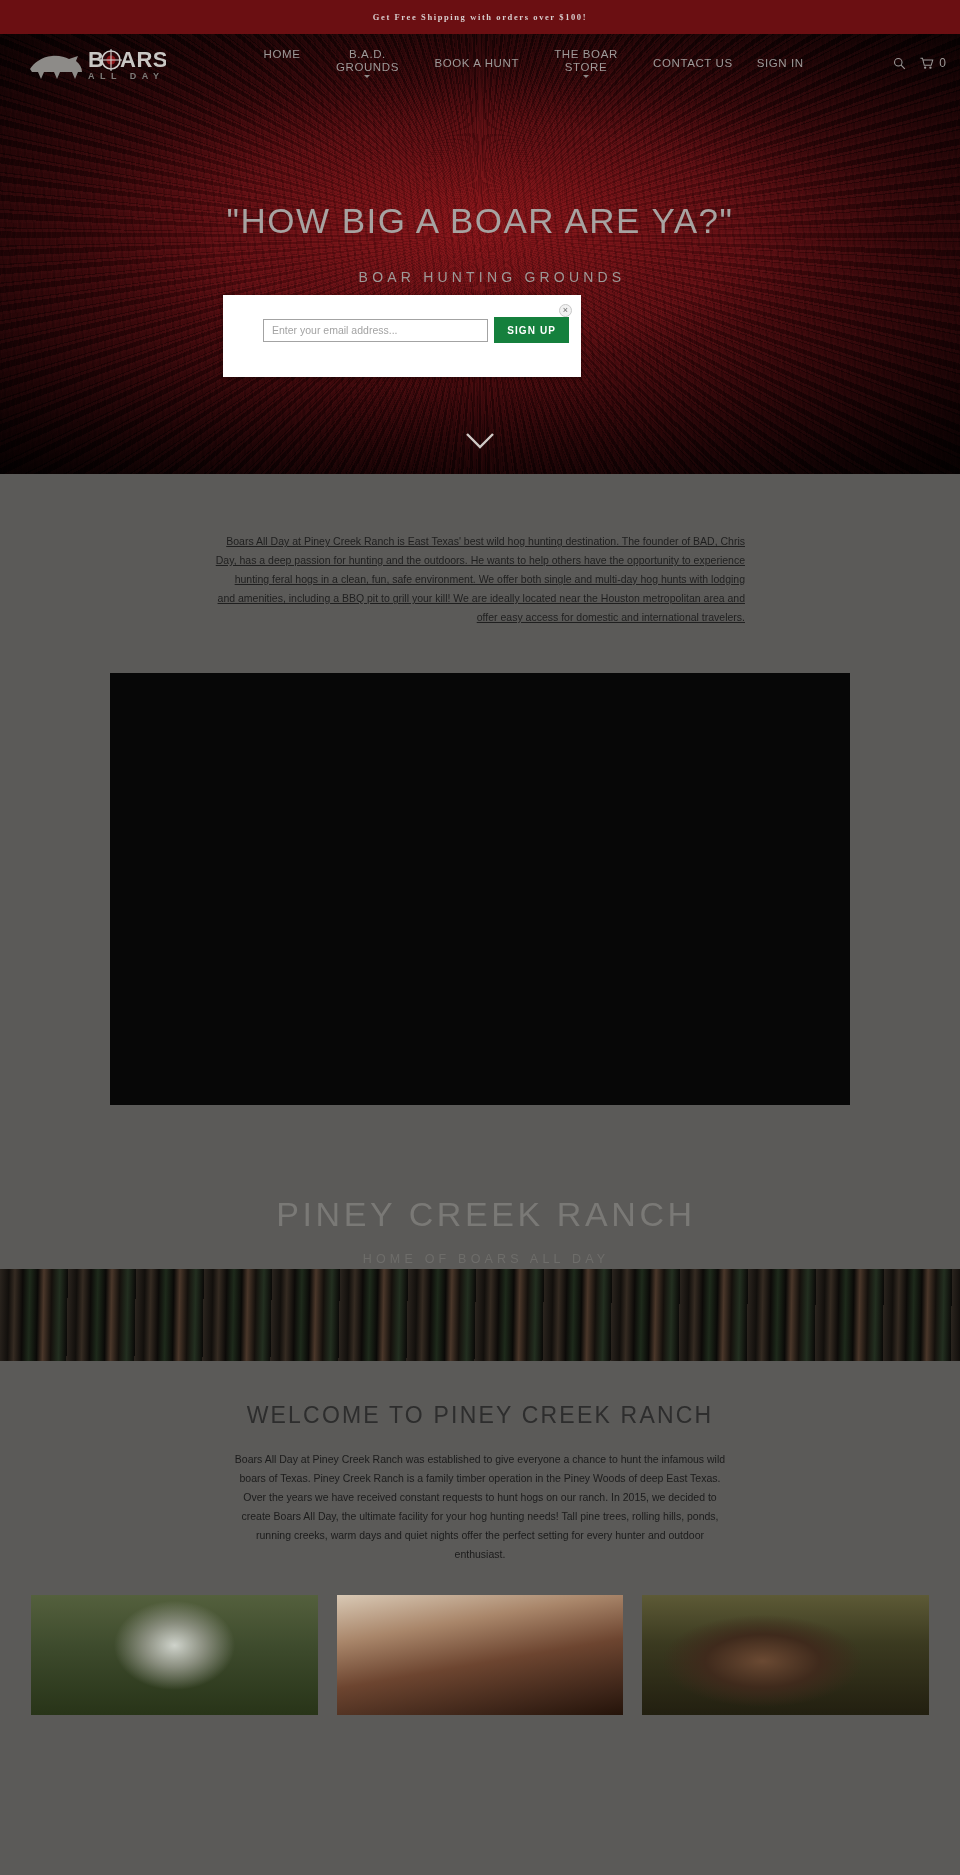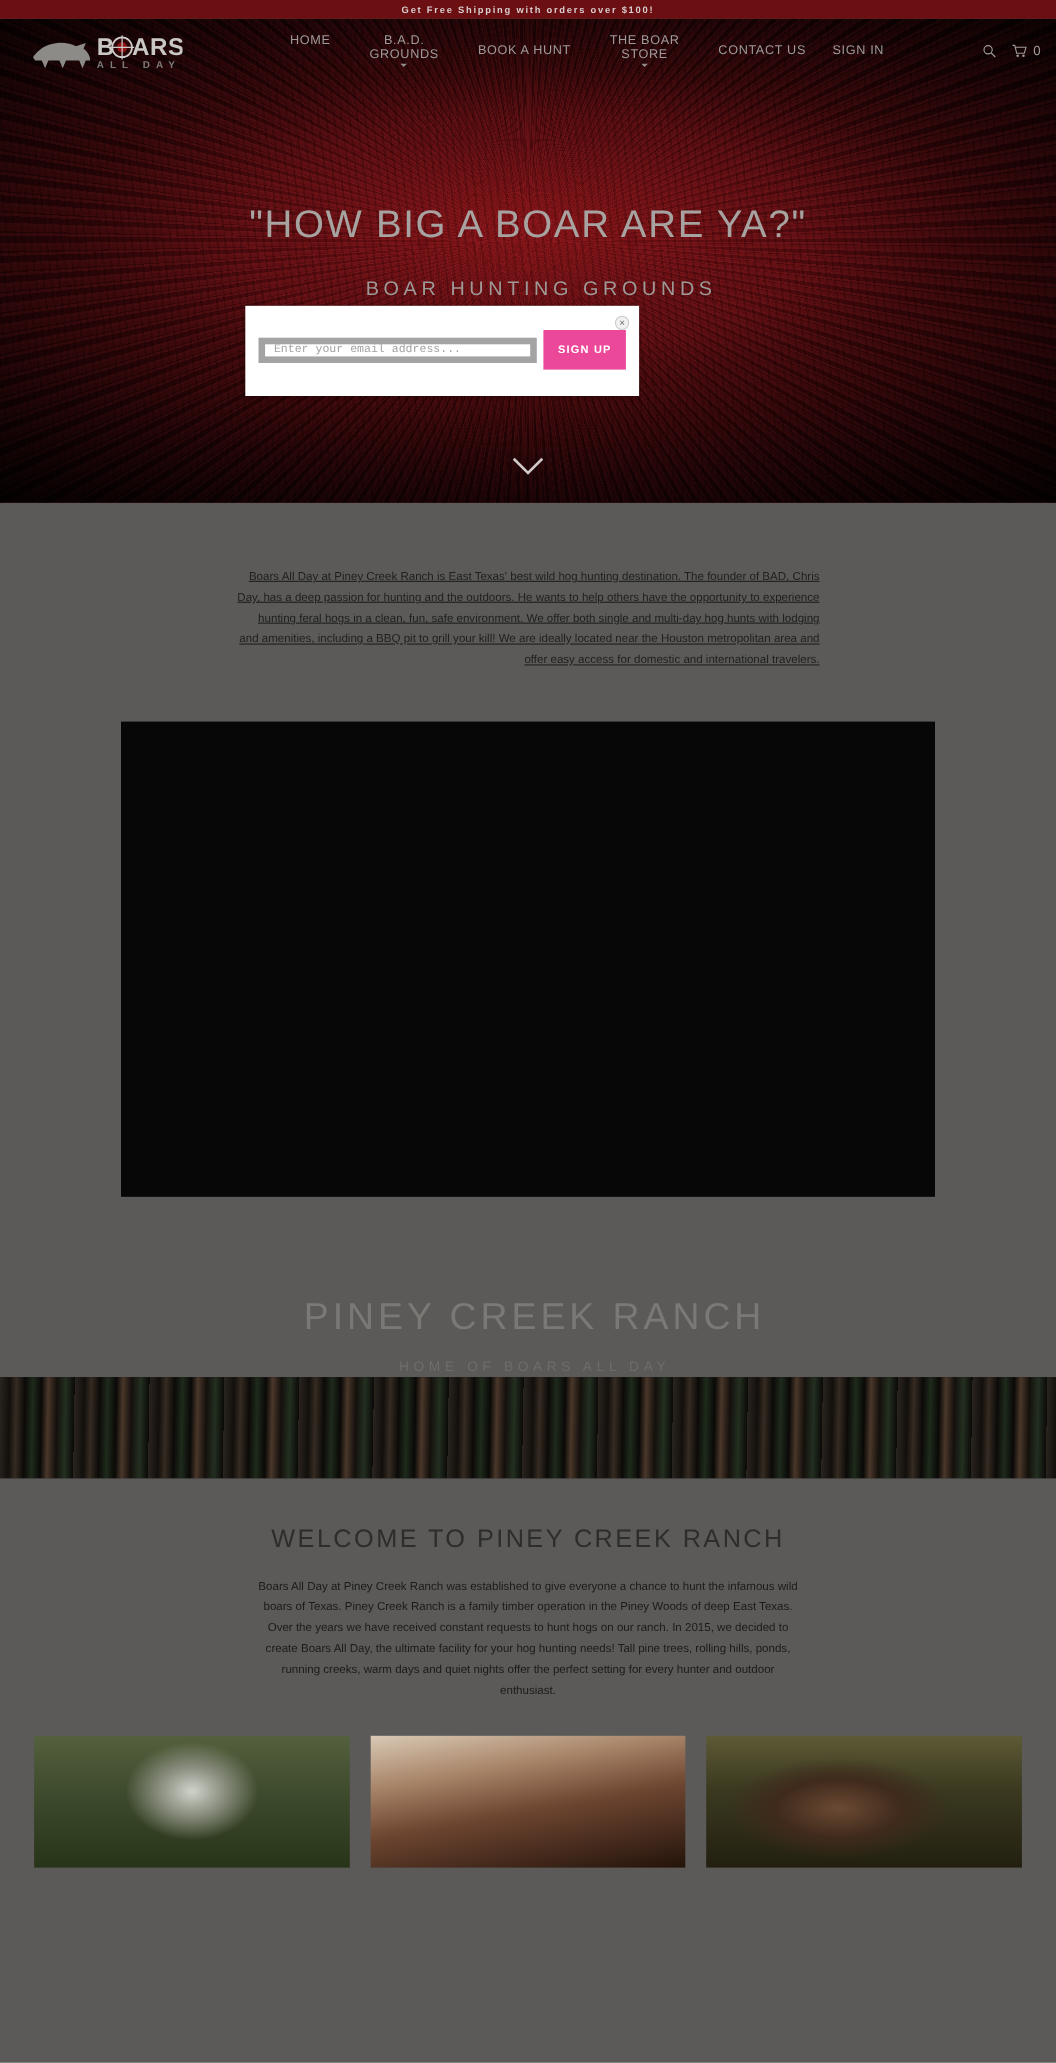--- a/index.html
+++ b/index.html
@@ -6,27 +6,28 @@
   html, body {
     width: 960px;
     background: #5b5a58;
     font-family: "Liberation Sans", sans-serif;
     -webkit-font-smoothing: antialiased;
   }
   body { width: 960px; overflow-x: hidden; position: relative; }
 
   
   .announce {
-    height: 17px;
+    height: 34px;
     background: #6b0f12;
     display: flex;
     align-items: center;
     justify-content: center;
     position: relative;
     z-index: 40;
+    font-family: Liberation Serif, serif;
   }
   .announce-text {
     color: #d8cfcf;
     font-size: 8.5px;
     letter-spacing: 1.6px;
     font-weight: 600;
     white-space: nowrap;
   }
 
   
@@ -121,21 +122,21 @@
   .hero-title {
     color: #a7a3a1;
     font-size: 35px;
     font-weight: 400;
     letter-spacing: 1.5px;
     line-height: 1.1;
   }
   .hero-sub {
     margin-top: 28px;
     color: #9e9a98;
-    font-size: 18px;
+    font-size: 14px;
     letter-spacing: 4.2px;
     font-weight: 400;
     padding-left: 24px;
   }
   .scroll-chevron {
     position: absolute;
     left: 50%; top: 398px;
     transform: translateX(-50%);
     z-index: 12;
     cursor: pointer;
@@ -166,33 +167,34 @@
   }
   .modal-form {
     display: flex;
     align-items: center;
     gap: 6px;
     padding: 22px 12px 0 12px;
   }
   .modal-input {
     flex: 1;
     height: 23px;
-    border: 6px solid #a3a3a3;
+    border: 1px solid #a3a3a3;
     background: #fff;
-    font-family: Liberation Mono, monospace;
+    font-family: Liberation Sans, sans-serif;
     font-size: 10.5px;
     color: #444;
     padding: 0 8px;
     outline: none;
+    margin-left: 28px;
   }
   .modal-input::placeholder { color: #a3a3a3; }
   .modal-submit {
-    height: 36px;
+    height: 26px;
     padding: 0 13px;
-    background: #ec4899;
+    background: #15803d;
     border: none;
     color: #fff;
     font-family: "Liberation Sans", sans-serif;
     font-size: 10px;
     font-weight: 700;
     letter-spacing: 1.1px;
     cursor: pointer;
   }
 
   

